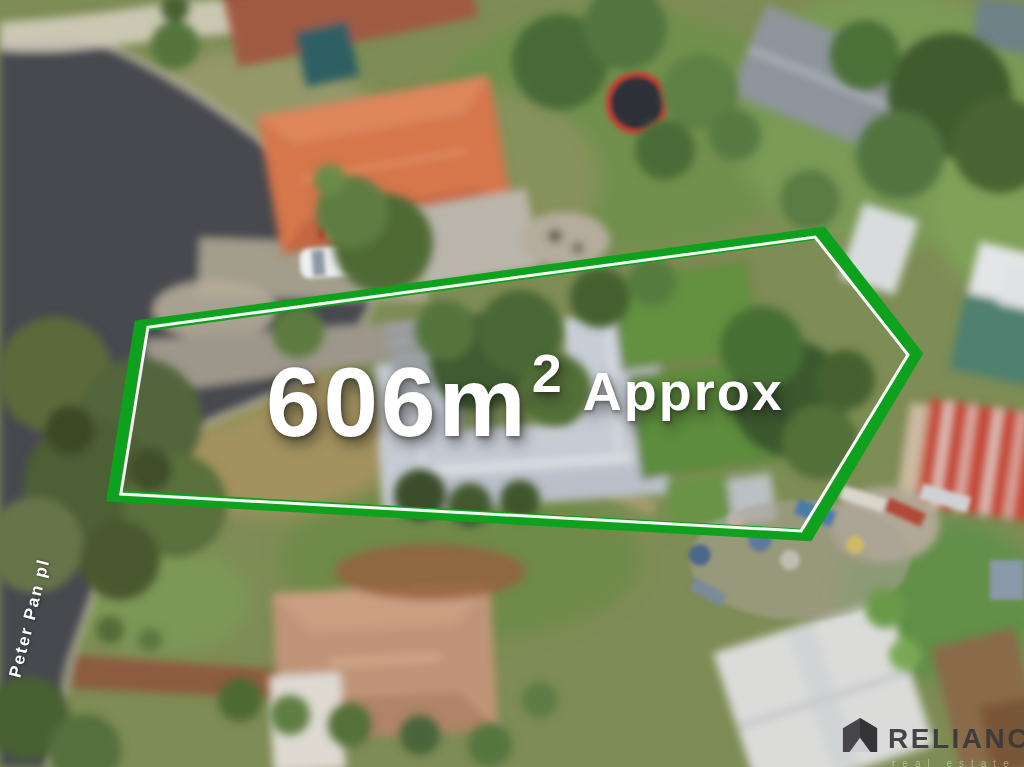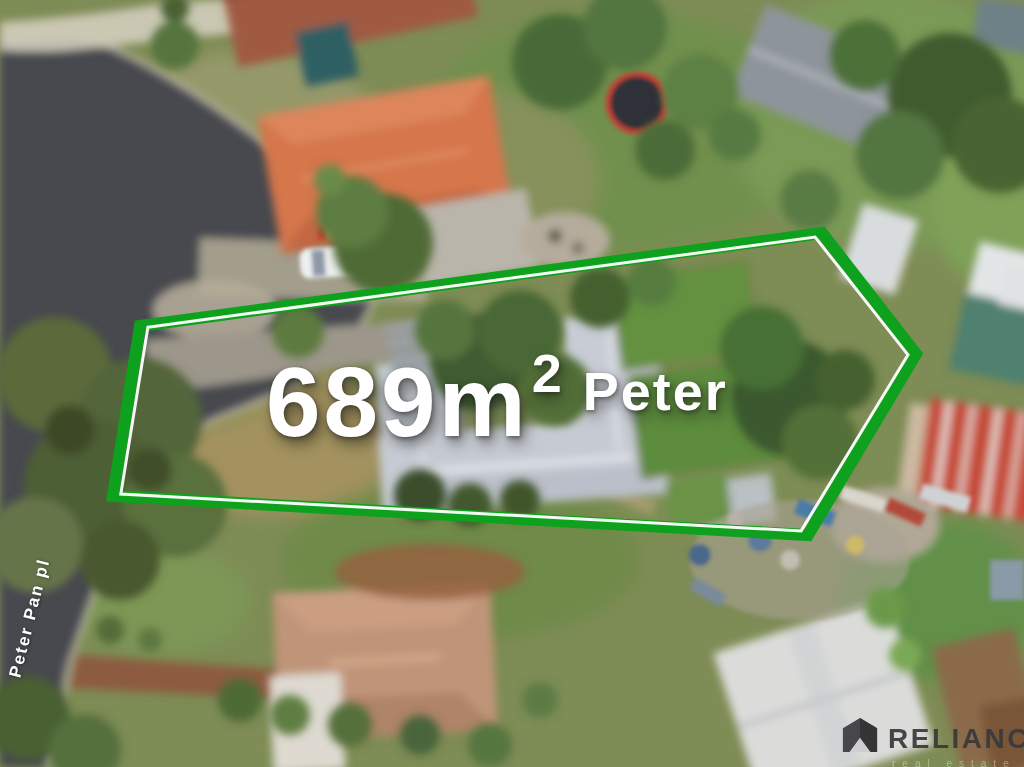--- a/index.html
+++ b/index.html
@@ -248,21 +248,21 @@
         <circle cx="175" cy="8" r="14" fill="#4a6133"></circle>
     </g>
   </svg>
 
   <svg class="boundary" width="1024" height="767" viewBox="0 0 1024 767">
     <polygon points="140,326 822,233 916,354 808,535 113,496" fill="none" stroke="#0ea11d" stroke-width="12" stroke-linejoin="miter"></polygon>
     <polygon points="147.9,327.2 815.1,237.1 908,354.8 801.1,530.9 120.8,494.1" fill="none" stroke="#ffffff" stroke-width="3" stroke-linejoin="miter" opacity="0.95"></polygon>
   </svg>
 
   <div class="area-label">
-    <span class="area-big">689m</span><span class="area-sup">2</span><span class="area-qualifier">Peter</span>
+    <span class="area-big">606m</span><span class="area-sup">2</span><span class="area-qualifier">Approx</span>
   </div>
 
   <div class="street-label">Peter Pan pl</div>
 
   <div class="watermark">
     <svg class="wm-icon" width="38" height="38" viewBox="0 0 40 40">
       <path d="M20 2 L38 13 V38 H2 V13 Z" fill="#47474a"></path>
       <path d="M20 2 L38 13 V38 H20 Z" fill="#353538"></path>
       <path d="M9 38 L20 23 L31 38 Z" fill="#e9e9ea" opacity="0.85"></path>
     </svg>

